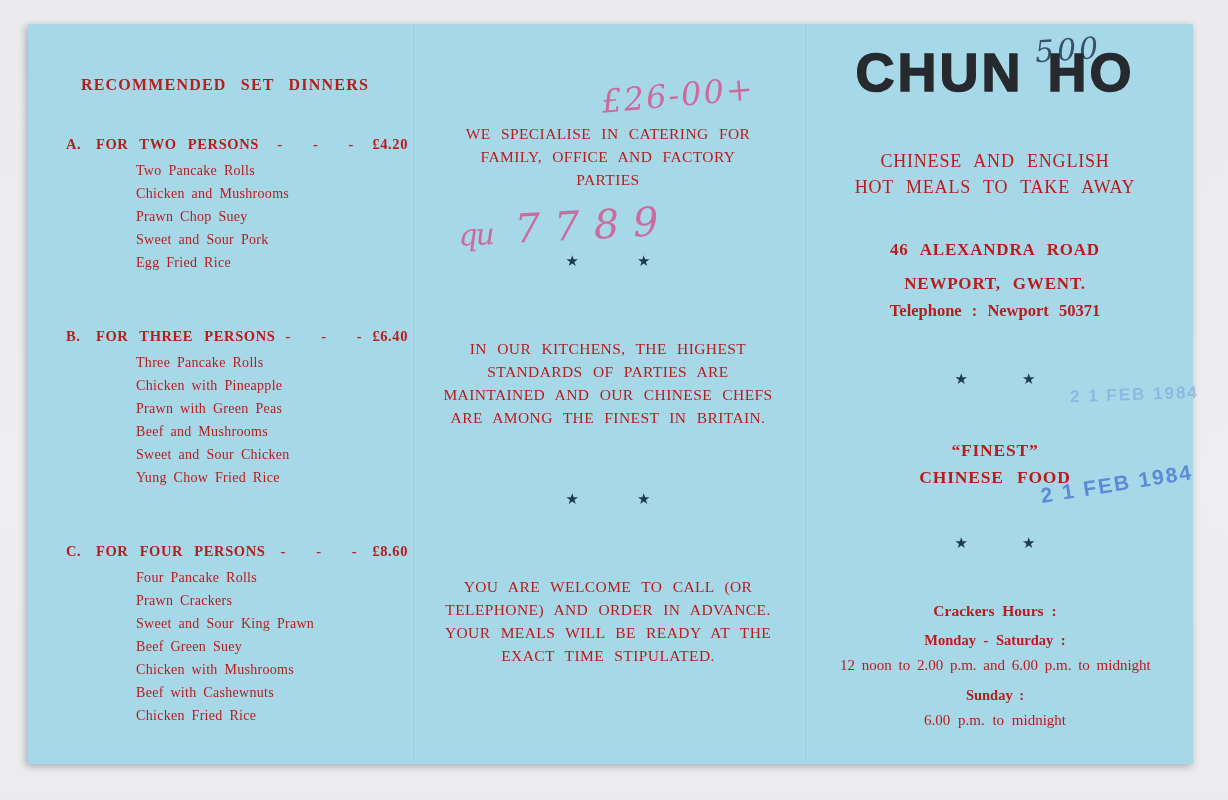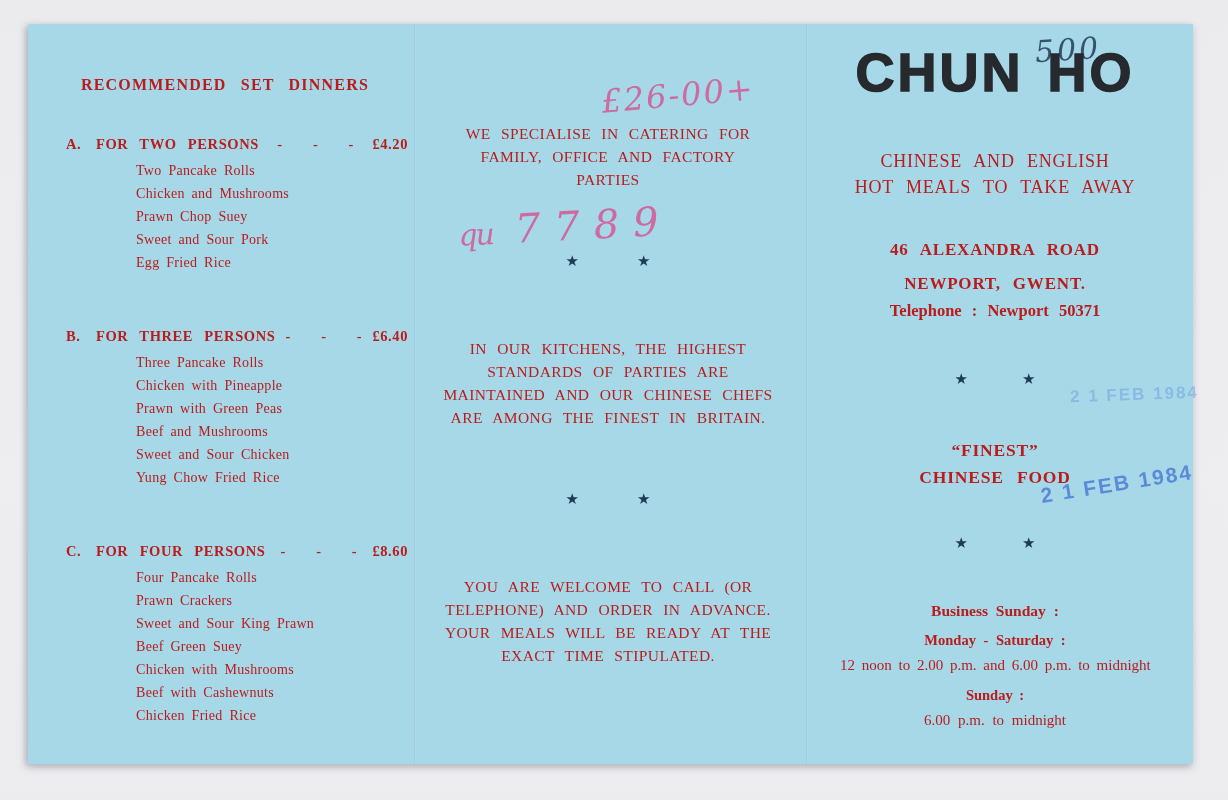--- a/index.html
+++ b/index.html
@@ -265,18 +265,18 @@
     <div>CHINESE  FOOD</div>
   </div>
 
   <div class="stamp stamp-clear">2 1 FEB 1984</div>
 
   <div class="stars stars-r stars-r2">
     <span>★</span>
     <span>★</span>
   </div>
 
-  <div class="right bh-title ink">Business Sunday :</div>
+  <div class="right bh-title ink">Crackers Hours :</div>
   <div class="right bh-weekday-label ink">Monday - Saturday :</div>
   <div class="right bh-weekday ink">12 noon to 2.00 p.m. and 6.00 p.m. to midnight</div>
   <div class="right bh-sunday-label ink">Sunday :</div>
   <div class="right bh-sunday ink">6.00 p.m. to midnight</div>
 </div>
 
 </body></html>

